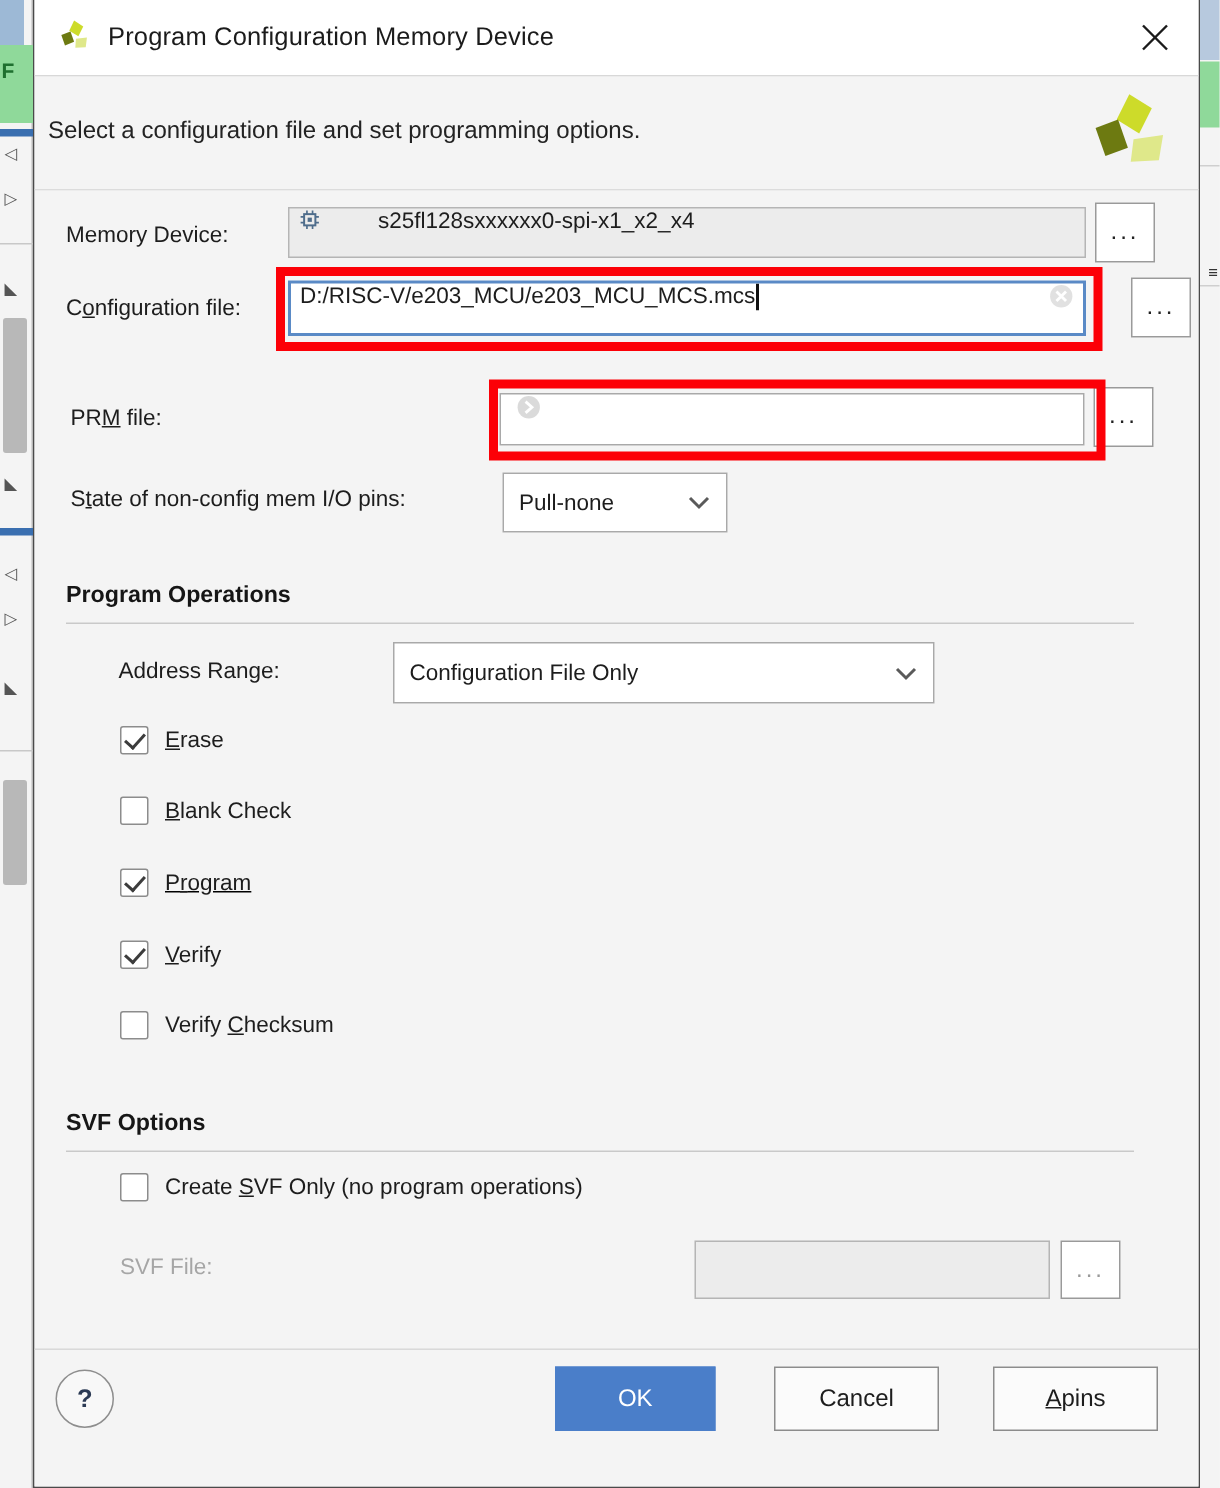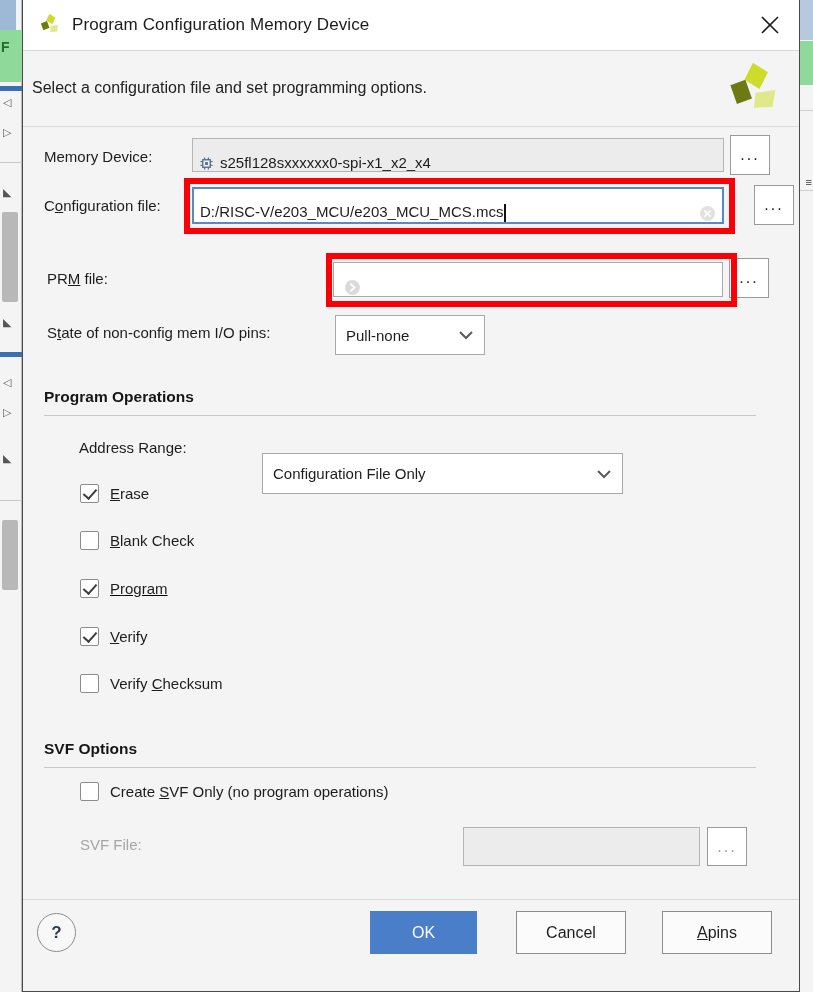--- a/index.html
+++ b/index.html
@@ -114,25 +114,26 @@
     color: #1d1d1d;
     white-space: nowrap;
   }
   .u { text-decoration: underline; }
 
   .field {
     position: absolute;
     background: #ffffff;
     border: 1px solid #a9a9a9;
     display: flex;
-    align-items: flex-end;
+    align-items: flex-start;
     font-size: 15px;
     color: #1d1d1d;
     padding: 0 6px;
     height: 34px;
+    gap: 32px;
   }
   .field.readonly {
     background: #ececec;
     border: 1px solid #b5b5b5;
   }
   .field.focused {
     border: 2px solid #5a8ac6;
     background: #ffffff;
   }
   .field .val { overflow: hidden; white-space: nowrap; flex:1; }
@@ -374,21 +375,21 @@
       <span class="txt">Pull-none</span>
       <svg class="caret" width="16" height="10" viewBox="0 0 16 10">
         <path d="M2 2 L8 8 L14 2" stroke="#5a5a5a" stroke-width="2" fill="none"></path>
       </svg>
     </div>
 
     <div class="section-title" style="left:21px; top:261px;">Program Operations</div>
     <div class="section-rule" style="left:21px; top:288px; width:712px;"></div>
 
     <div class="row-label" style="left:56px; top:312px;">Address Range:</div>
-    <div class="combo" style="left:239px; top:301px; width:361px; height:41px;margin-top:25px;">
+    <div class="combo" style="left:239px; top:301px; width:361px; height:41px;">
       <span class="txt">Configuration File Only</span>
       <svg class="caret" width="16" height="10" viewBox="0 0 16 10">
         <path d="M2 2 L8 8 L14 2" stroke="#5a5a5a" stroke-width="2" fill="none"></path>
       </svg>
     </div>
 
     <div class="cbrow" style="left:57px; top:357px;">
       <span class="cbox checked"></span>
       <span class="cblabel"><span></span><span class="u">E</span><span>rase</span></span>
     </div>

